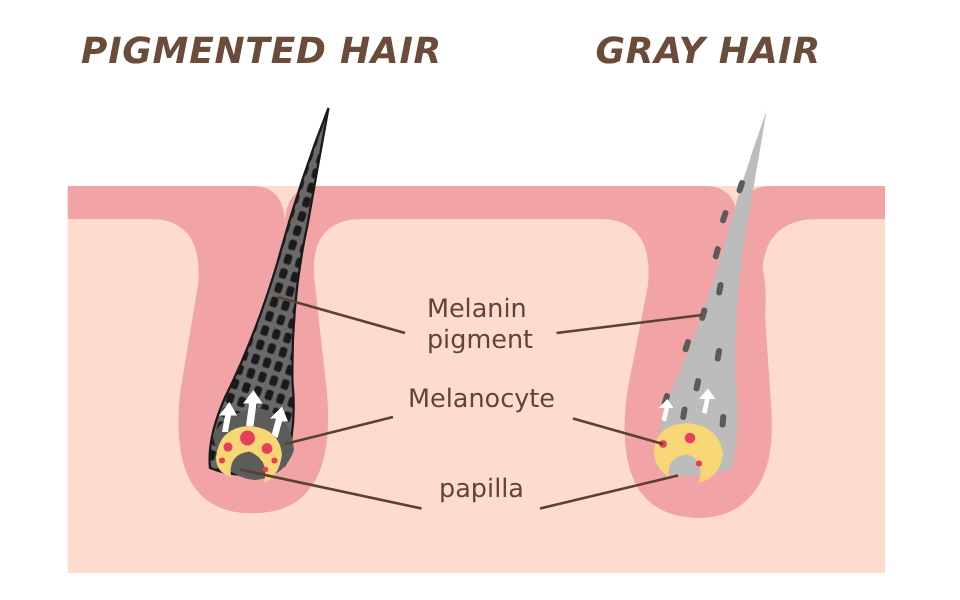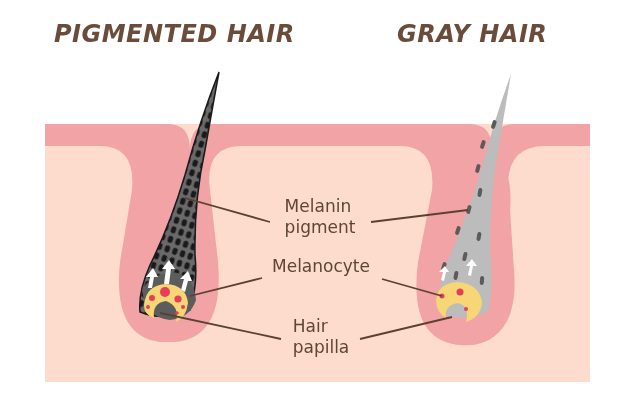--- a/index.html
+++ b/index.html
@@ -105,15 +105,14 @@
     <line x1="360" y1="339" x2="452" y2="317"></line>
   </g>
 </svg>
 
 <div class="lbl" style="left:320px; top:196px;">
   <div>Melanin</div>
   <div>pigment</div>
 </div>
 <div class="lbl" style="left:321px; top:256px;">Melanocyte</div>
 <div class="lbl" style="left:321px; top:316px;">
-  <div>Hair</div>
   <div>papilla</div>
 </div>
 
 </body></html>

